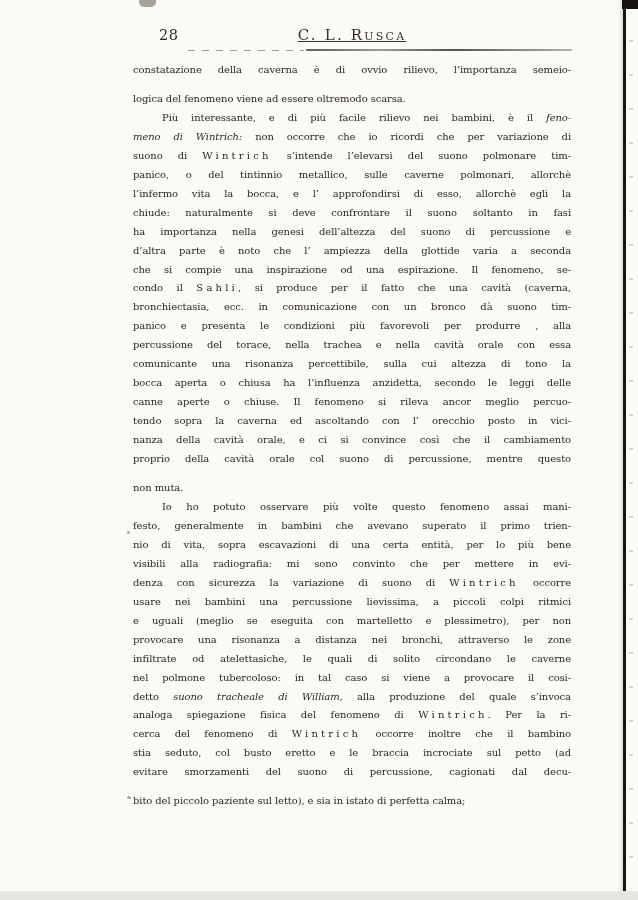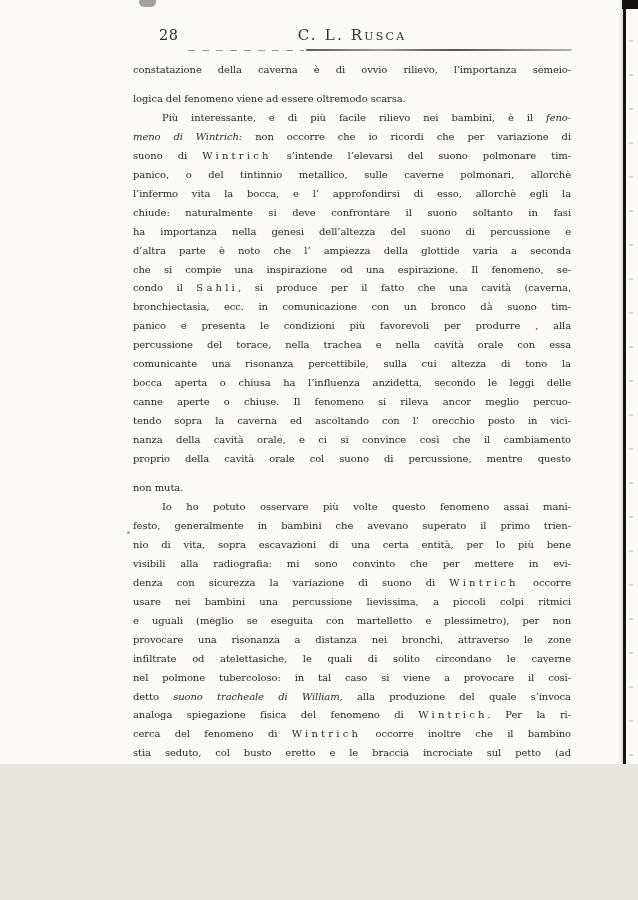--- a/index.html
+++ b/index.html
@@ -1,30 +1,30 @@
 <!DOCTYPE html>
 <html style="--paper: #fbfaf7; --ink: #2c2822; --edge: #17140f;"><head>
 <meta charset="utf-8">
 <style>
   html,body { margin:0; padding:0; background:#e8e6e1; }
   .scan {
-    position:relative; width:638px; height:764px; overflow:hidden;
+    position:relative; width:638px; height:891px; overflow:hidden;
     background: var(--paper, #fbfaf7);
     font-family:"DejaVu Serif", serif;
     color: var(--ink, #2c2822);
   }
   
   .header-pagenum {
     position:absolute; left:159px; top:27px;
     font-size:14.5px; letter-spacing:0.5px;
   }
   .header-title {
     position:absolute; left:133px; top:26px; width:438px;
     text-align:center; font-variant:small-caps;
-    letter-spacing:2.2px; font-size:15px; color:#36322a;
+    letter-spacing:2.2px; font-size:15px; color:#36322a;text-decoration:underline;
   }
   .header-rule-a {
     position:absolute; left:188px; top:50px; width:116px; height:1px;
     background:repeating-linear-gradient(90deg,
       rgba(62,56,47,.5) 0 7px, rgba(62,56,47,0) 7px 14px);
   }
   .header-rule-b {
     position:absolute; left:306px; top:49px; width:266px; height:2px; border-radius:1px;
     background:linear-gradient(90deg,
       rgba(44,40,33,.75), rgba(44,40,33,.45) 28%,
@@ -110,20 +110,21 @@
         <div class="line"><span class="normal">denza con sicurezza la variazione di suono di </span><span class="spaced">Wintrich</span><span class="normal"> occorre</span></div>
         <div class="line"><span class="normal">usare nei bambini una percussione lievissima, a piccoli colpi ritmici</span></div>
         <div class="line"><span class="normal">e uguali (meglio se eseguita con martelletto e plessimetro), per non</span></div>
         <div class="line"><span class="normal">provocare una risonanza a distanza nei bronchi, attraverso le zone</span></div>
         <div class="line"><span class="normal">infiltrate od atelettasiche, le quali di solito circondano le caverne</span></div>
         <div class="line"><span class="normal">nel polmone tubercoloso: in tal caso si viene a provocare il cosi-</span></div>
         <div class="line"><span class="normal">detto </span><span class="italic">suono tracheale di William,</span><span class="normal"> alla produzione del quale s’invoca</span></div>
         <div class="line"><span class="normal">analoga spiegazione fisica del fenomeno di </span><span class="spaced">Wintrich</span><span class="normal">. Per la ri-</span></div>
         <div class="line"><span class="normal">cerca del fenomeno di </span><span class="spaced">Wintrich</span><span class="normal"> occorre inoltre che il bambino</span></div>
         <div class="line"><span class="normal">stia seduto, col busto eretto e le braccia incrociate sul petto (ad</span></div>
+        <div class="line"><span class="normal">evitare smorzamenti del suono di percussione, cagionati dal decu-</span></div>
         <div class="line last"><span class="normal">bito del piccolo paziente sul letto), e sia in istato di perfetta calma;</span></div>
       </div>
     </div>
 
   <div class="page-edge-line"></div>
   <div class="corner-mark"></div>
   <div class="top-smudge"></div>
   <div class="margin-bleed"></div>
   <div class="speck s1"></div>
   <div class="speck s2"></div>

